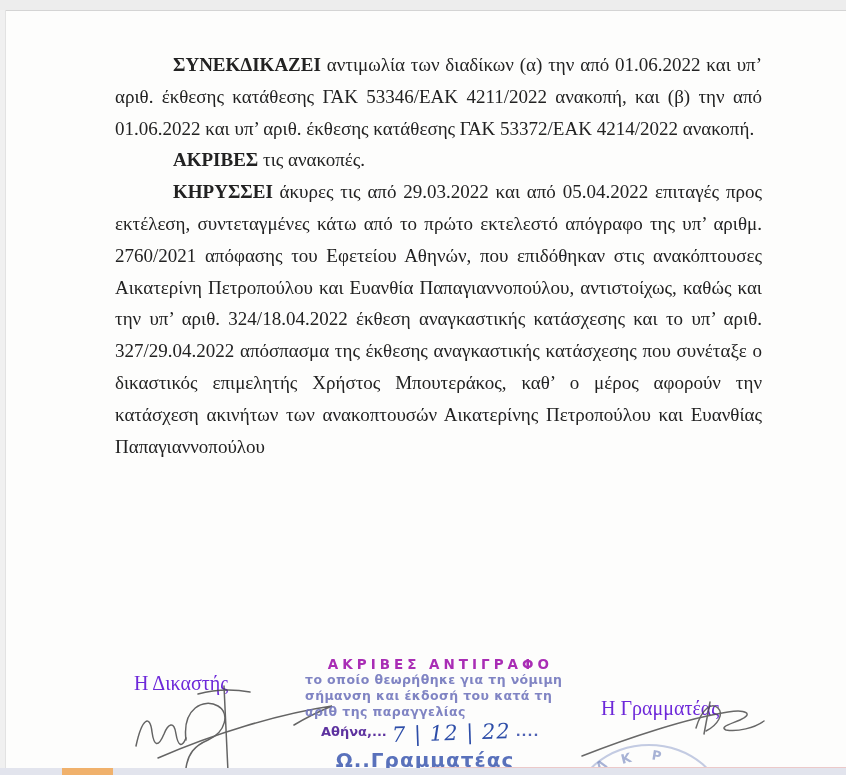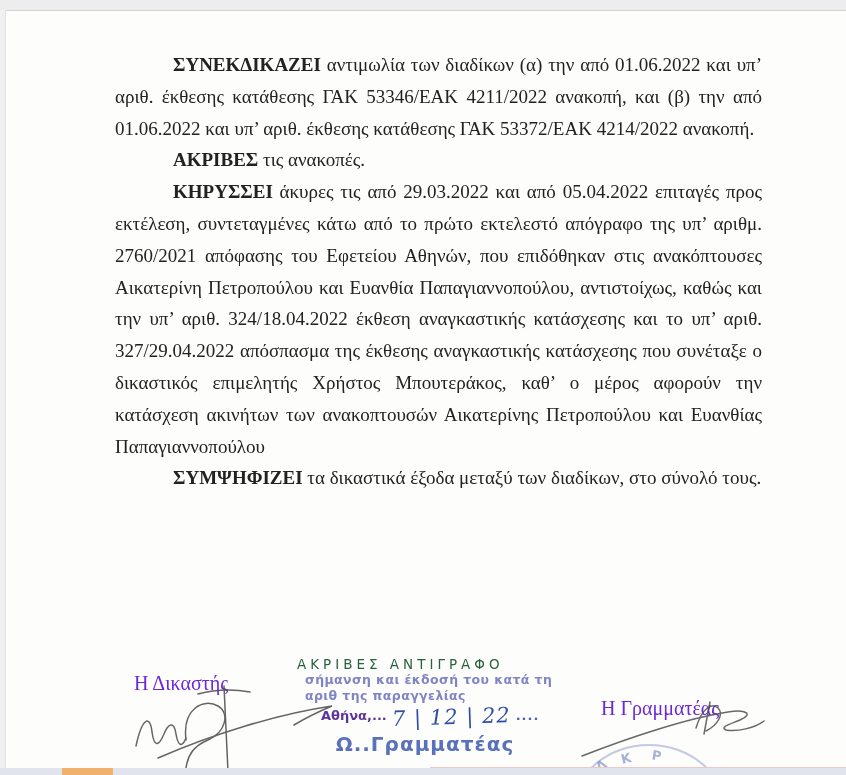--- a/index.html
+++ b/index.html
@@ -31,22 +31,22 @@
   .judge-sig{left:128px;top:684px;}
   .secretary-sig{left:578px;top:694px;}
 
   
   .stamp{
     position:absolute;left:297px;top:656px;width:256px;
     font-family:"DejaVu Sans","Liberation Sans",sans-serif;
     color:#6a79c0;
   }
   .stamp-title{
-    font-size:13.5px;font-weight:normal;letter-spacing:4px;
-    color:#14532d;text-align:left;white-space:nowrap;opacity:.92;
+    font-size:13.5px;font-weight:bold;letter-spacing:4px;
+    color:#a21caf;text-align:right;white-space:nowrap;opacity:.92;
   }
   .stamp-line{
     font-size:12.5px;font-weight:bold;letter-spacing:.4px;line-height:16px;
     color:#6f74bc;text-align:left;padding-left:8px;white-space:nowrap;opacity:.88;
   }
   .stamp-date-row{position:relative;height:26px;margin-top:1px;padding-left:24px;white-space:nowrap;}
   .stamp-city{font-size:13px;font-weight:bold;color:#4c1d95;opacity:.9;}
   .hand-date{
     font-family:"DejaVu Serif",serif;font-style:italic;
     font-size:21px;color:#2d4da8;display:inline-block;
@@ -80,21 +80,20 @@
 <body>
 
 <div class="top-strip"></div>
 <div class="left-strip"></div>
 <div class="page"></div>
 
 <div class="doc-text">
   <p><b>ΣΥΝΕΚΔΙΚΑΖΕΙ</b><span> αντιμωλία των διαδίκων (α) την από 01.06.2022 και υπ’ αριθ. έκθεσης κατάθεσης ΓΑΚ 53346/ΕΑΚ 4211/2022 ανακοπή, και (β) την από 01.06.2022 και υπ’ αριθ. έκθεσης κατάθεσης ΓΑΚ 53372/ΕΑΚ 4214/2022 ανακοπή.</span></p>
   <p><b>ΑΚΡΙΒΕΣ</b><span> τις ανακοπές.</span></p>
   <p><b>ΚΗΡΥΣΣΕΙ</b><span> άκυρες τις από 29.03.2022 και από 05.04.2022 επιταγές προς εκτέλεση, συντεταγμένες κάτω από το πρώτο εκτελεστό απόγραφο της υπ’ αριθμ. 2760/2021 απόφασης του Εφετείου Αθηνών, που επιδόθηκαν στις ανακόπτουσες Αικατερίνη Πετροπούλου και Ευανθία Παπαγιαννοπούλου, αντιστοίχως, καθώς και την υπ’ αριθ. 324/18.04.2022 έκθεση αναγκαστικής κατάσχεσης και το υπ’ αριθ. 327/29.04.2022 απόσπασμα της έκθεσης αναγκαστικής κατάσχεσης που συνέταξε ο δικαστικός επιμελητής Χρήστος Μπουτεράκος, καθ’ ο μέρος αφορούν την κατάσχεση ακινήτων των ανακοπτουσών Αικατερίνης Πετροπούλου και Ευανθίας Παπαγιαννοπούλου</span></p>
-  <p><b>ΣΥΜΨΗΦΙΖΕΙ</b><span> τα δικαστικά έξοδα μεταξύ των διαδίκων, στο σύνολό τους.</span></p>
 </div>
 
 <div class="sig-label judge-label">Η Δικαστής</div>
 <div class="sig-label secretary-label">Η Γραμματέας</div>
 
 <svg class="sig-svg judge-sig" width="215" height="90" viewBox="0 0 215 90">
   <g fill="none" stroke="#4a4a4a" stroke-width="1.5" stroke-linecap="round" opacity="0.85">
     <path d="M8,62 C14,34 22,30 24,48 C26,62 30,64 36,50 C40,40 46,36 48,50 C50,62 54,64 58,54"></path>
     <path d="M58,56 C54,24 76,14 90,22 C102,29 98,48 80,56 C66,62 60,70 58,84"></path>
     <path d="M30,74 C85,50 150,30 204,22 C192,27 176,35 166,41"></path>
@@ -106,20 +105,21 @@
 <svg class="sig-svg secretary-sig" width="195" height="70" viewBox="0 0 195 70">
   <g fill="none" stroke="#4f4f4f" stroke-width="1.5" stroke-linecap="round" opacity="0.85">
     <path d="M4,62 C50,44 110,24 150,18 C168,15 176,20 162,26 C150,31 142,33 148,36 C160,38 176,34 186,27"></path>
     <path d="M118,34 C124,14 134,8 140,14 C146,20 140,31 128,37"></path>
     <path d="M132,8 L126,40"></path>
   </g>
 </svg>
 
 <div class="stamp">
   <div class="stamp-title">ΑΚΡΙΒΕΣ ΑΝΤΙΓΡΑΦΟ</div>
+  <div class="stamp-line">το οποίο θεωρήθηκε για τη νόμιμη</div>
   <div class="stamp-line">σήμανση και έκδοσή του κατά τη</div>
   <div class="stamp-line">αριθ της παραγγελίας</div>
   <div class="stamp-date-row">
     <span class="stamp-city">Αθήνα,...</span>
     <span class="hand-date">7 | 12 | 22</span>
     <span class="stamp-dots">....</span>
   </div>
   <div class="stamp-signoff">Ω..Γραμματέας</div>
 </div>
 

